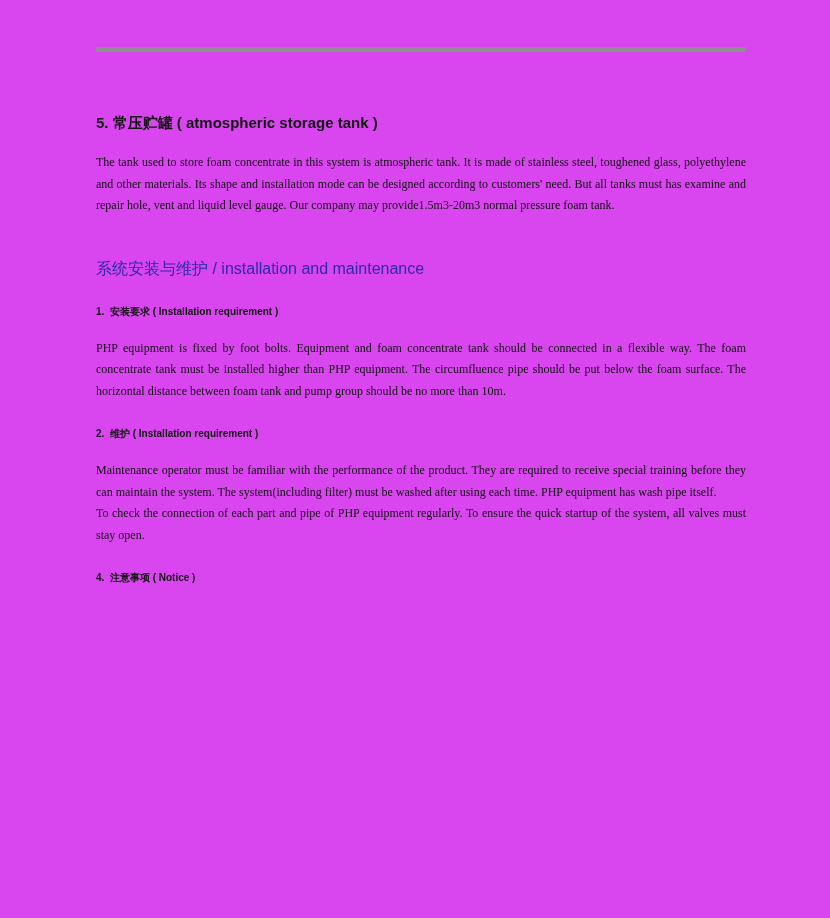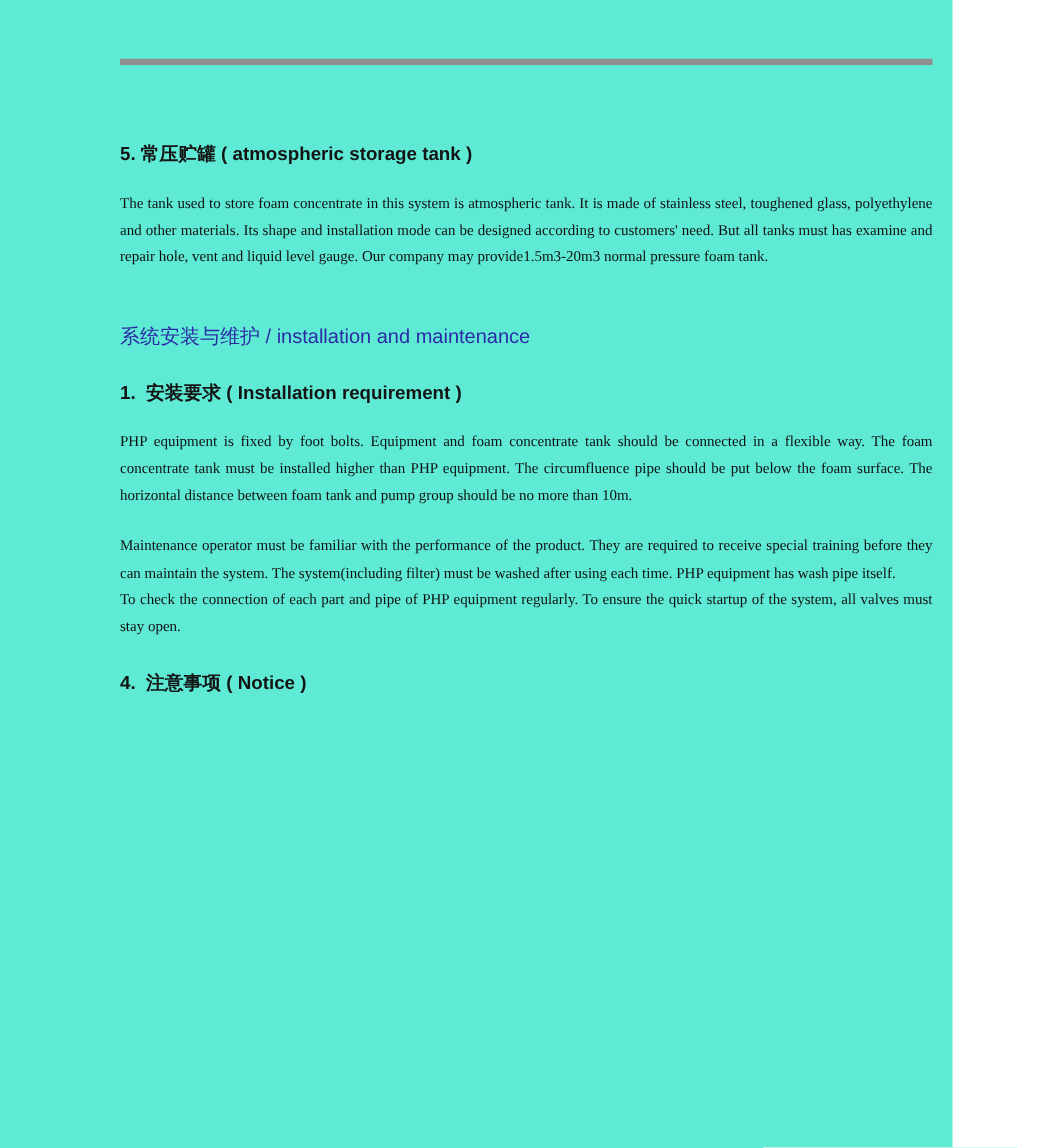--- a/index.html
+++ b/index.html
@@ -2,23 +2,23 @@
 <html><head>
 <meta charset="utf-8">
 <style>
   html, body {
     margin: 0;
     padding: 0;
     background: #ffffff;
   }
   .page {
     position: relative;
-    width: 762px;
+    width: 830px;
     height: 918px;
-    background: #5eead4;
+    background: #d946ef;
     overflow: hidden;
     font-family: "Liberation Sans", sans-serif;
     color: #1b1b1b;
   }
   .inner {
     position: absolute;
     left: 96px;
     top: 0;
     width: 650px;
   }
@@ -58,21 +58,21 @@
   }
   .chapter-heading {
     margin: 42px 0 0 0;
     font-size: 16px;
     font-weight: normal;
     color: #2b2ba6;
     white-space: pre-wrap;
   }
   .sub-heading {
     margin: 25px 0 0 0;
-    font-size: 15px;
+    font-size: 10px;
     font-weight: bold;
     color: #141414;
     white-space: pre-wrap;
   }
 </style>
 </head>
 <body>
 
 <div class="page">
   <div class="inner">
@@ -83,20 +83,21 @@
     <p class="en">The tank used to store foam concentrate in this system is atmospheric tank. It is made of stainless steel, toughened glass, polyethylene and other materials. Its shape and installation mode can be designed according to customers' need. But all tanks must has examine and repair hole, vent and liquid level gauge. Our company may provide1.5m3-20m3 normal pressure foam tank.</p>
 
     <h1 class="chapter-heading">系统安装与维护 / installation and maintenance</h1>
 
     <section>
       <h3 class="sub-heading">1.  安装要求 ( Installation requirement )</h3>
       <p class="en">PHP equipment is fixed by foot bolts. Equipment and foam concentrate tank should be connected in a flexible way. The foam concentrate tank must be installed higher than PHP equipment. The circumfluence pipe should be put below the foam surface. The horizontal distance between foam tank and pump group should be no more than 10m.</p>
     </section>
 
     <section>
+      <h3 class="sub-heading">2.  维护 ( Installation requirement )</h3>
       <p class="en">Maintenance operator must be familiar with the performance of the product. They are required to receive special training before they can maintain the system. The system(including filter) must be washed after using each time. PHP equipment has wash pipe itself.</p>
       <p class="en follow">To check the connection of each part and pipe of PHP equipment regularly. To ensure the quick startup of the system, all valves must stay open.</p>
     </section>
 
     <section>
       <h3 class="sub-heading">4.  注意事项 ( Notice )</h3>
 
     </section>
 
   </div>

